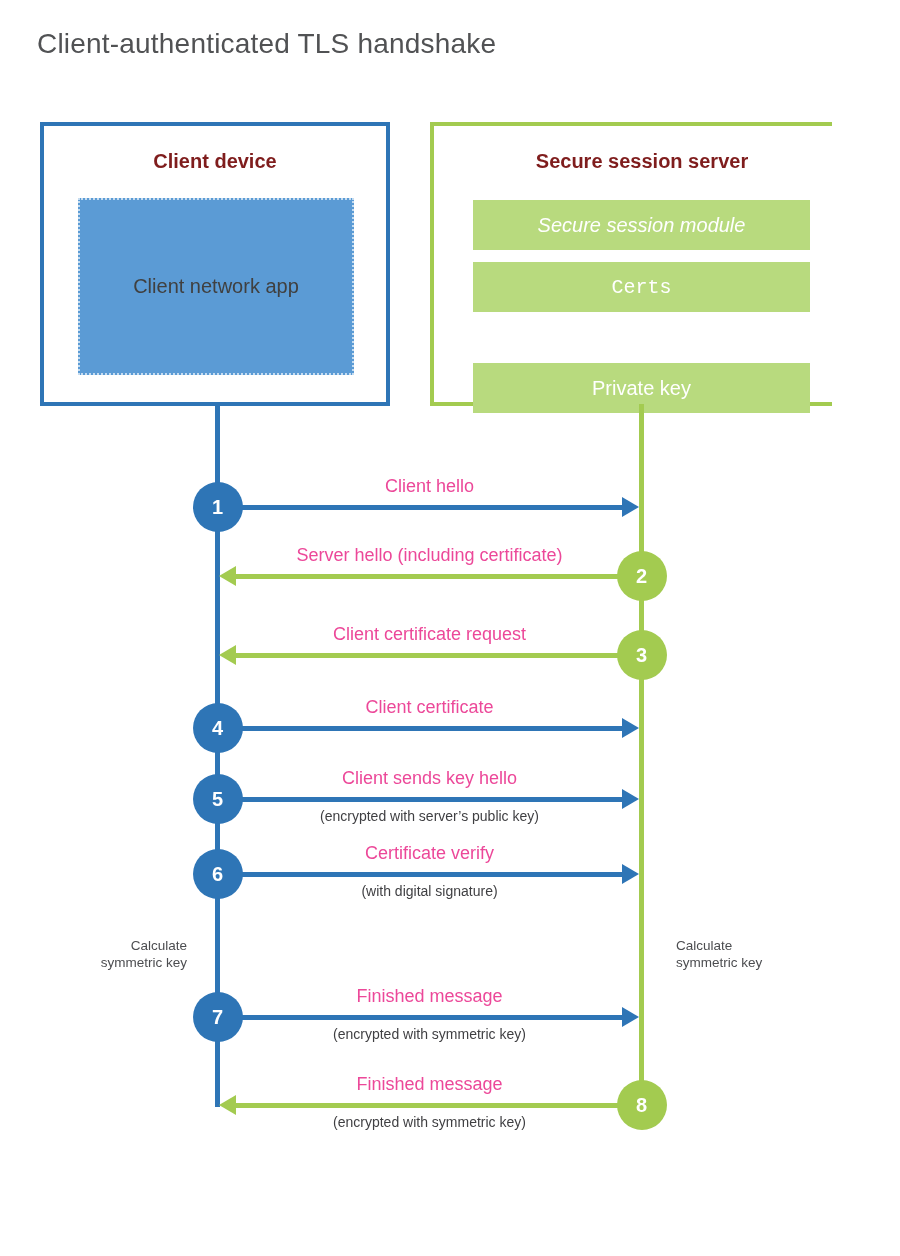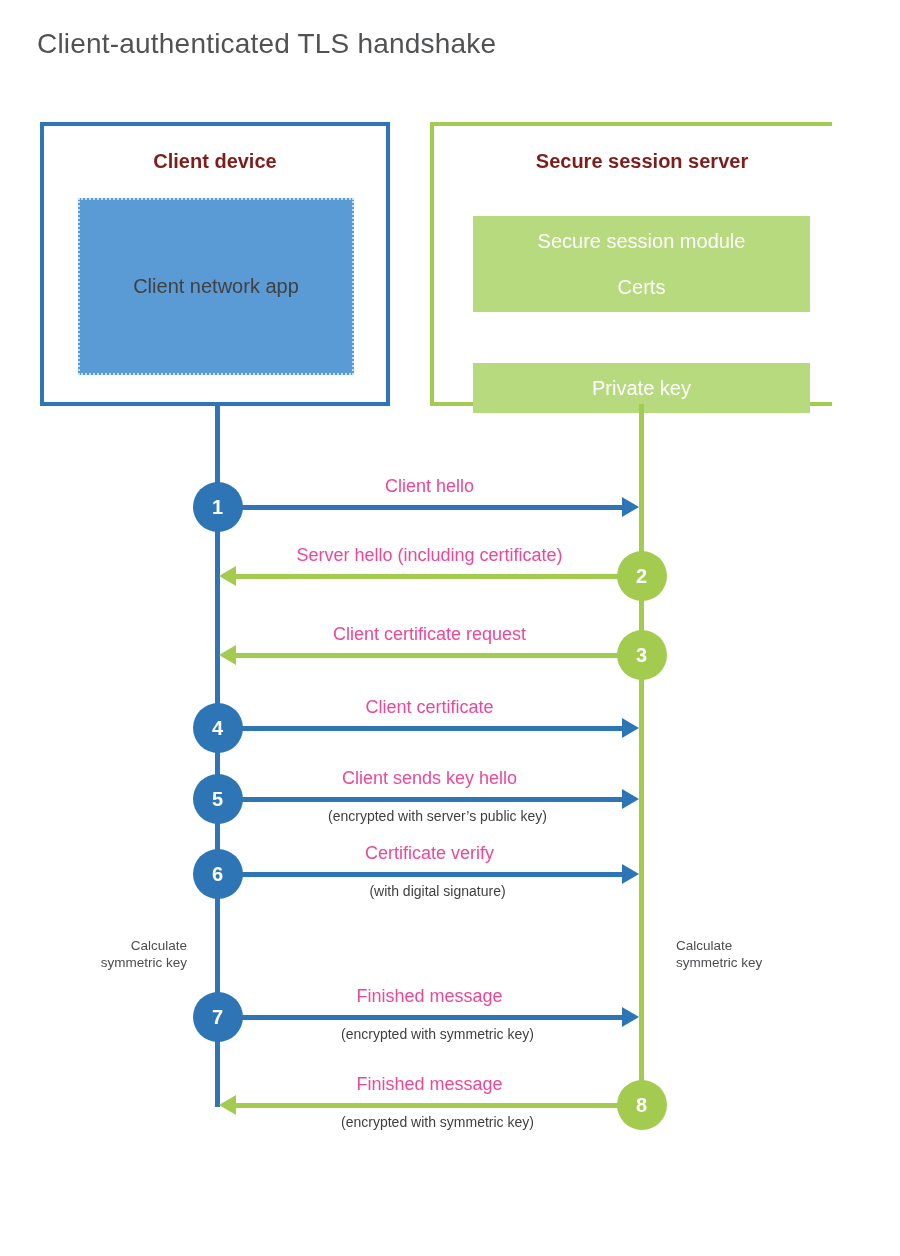--- a/index.html
+++ b/index.html
@@ -53,22 +53,22 @@
   }
 
   
   .server-bar {
     left: 473px; width: 337px; height: 50px;
     background: #b8da7e;
     display: flex; align-items: center; justify-content: center;
     color: #ffffff;
     font-size: 20px;
   }
-  #server-bar-0 { top: 216px; }
-  #server-bar-1 { top: 262px; }
+  #server-bar-0 { top: 200px; font-style: italic; }
+  #server-bar-1 { top: 262px; font-family: Liberation Mono, monospace; }
   #server-bar-2 { top: 323px; margin-top: 40px; }
 
   
   .lifeline { width: 5px; }
   #client-lifeline { left: 215px; top: 404px; height: 703px; background: #2e75b6; }
   #server-lifeline { left: 639px; top: 404px; height: 701px; background: #a3cb50; }
 
   
   .step-circle {
     width: 50px; height: 50px; border-radius: 50%;
@@ -83,21 +83,21 @@
   .arrow-head { width: 0; height: 0; }
   .arrow-head.right { border-top: 10px solid transparent; border-bottom: 10px solid transparent; border-left: 17px solid #2e75b6; }
   .arrow-head.left  { border-top: 10px solid transparent; border-bottom: 10px solid transparent; border-right: 17px solid #a3cb50; }
   .step-label {
     left: 237px; width: 385px;
     text-align: center;
     font-size: 18px;
     color: #ec4899;
   }
   .step-sublabel {
-    left: 245px; width: 385px;
+    left: 237px; width: 385px;
     text-align: center;
     font-size: 14px;
     color: #3f3f42;
   }
 
   
   .side-note { font-size: 13.5px; line-height: 1.27; color: #4c4d50; }
   #note-decrypt    { left: 667px; top: 762px; width: 158px; text-align: left; }
   #note-calc-left  { left: 85px;  top: 937px; width: 102px; text-align: right; }
   #note-calc-right { left: 676px; top: 937px; width: 110px; text-align: left; }

